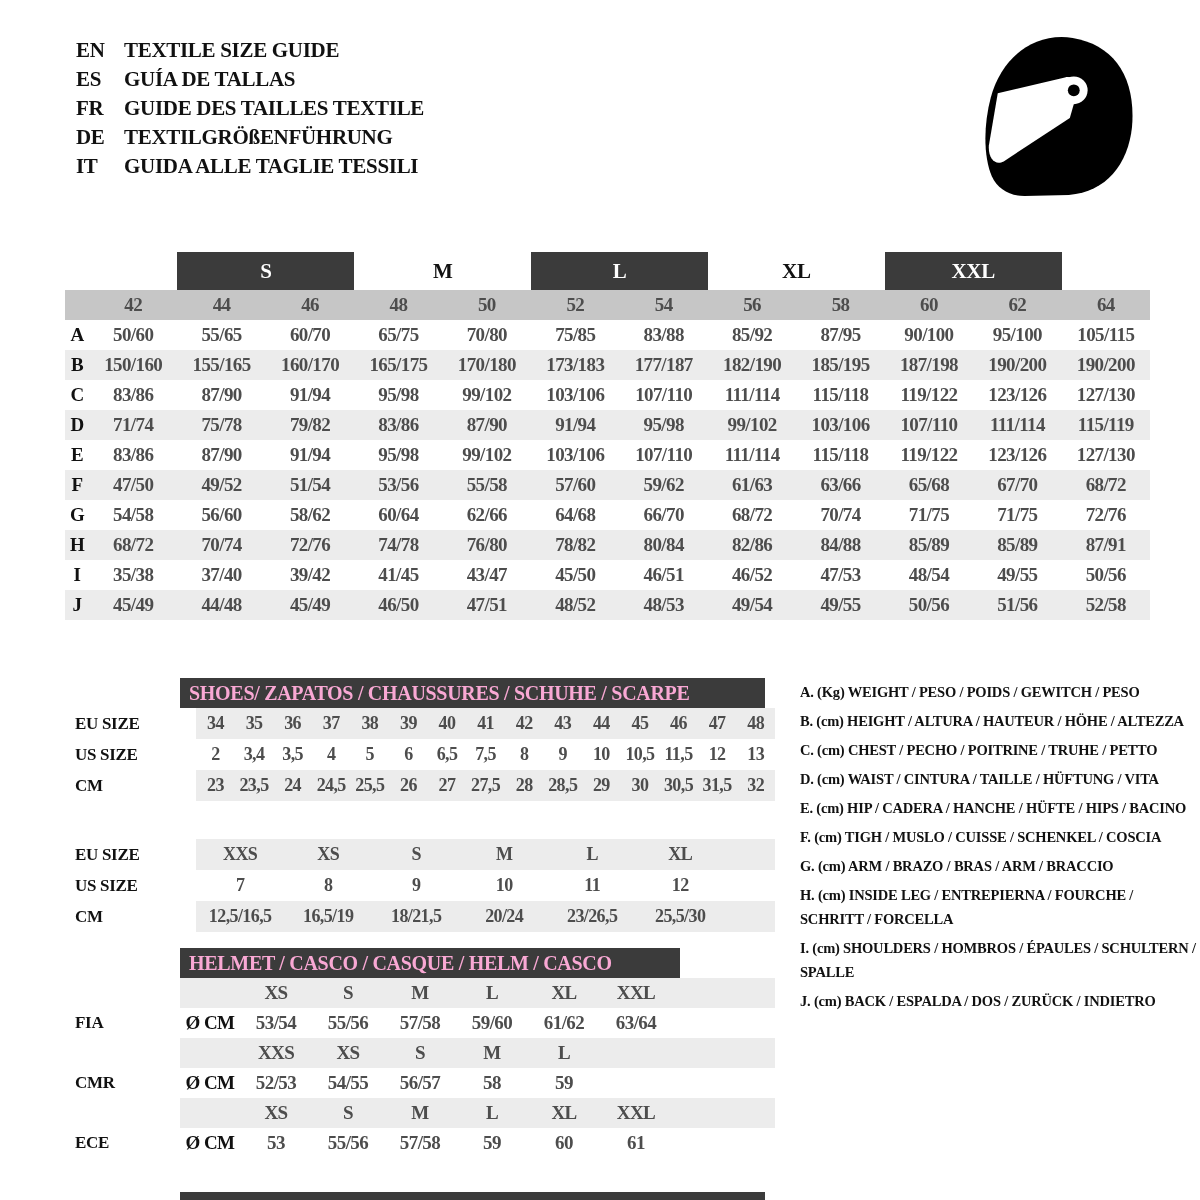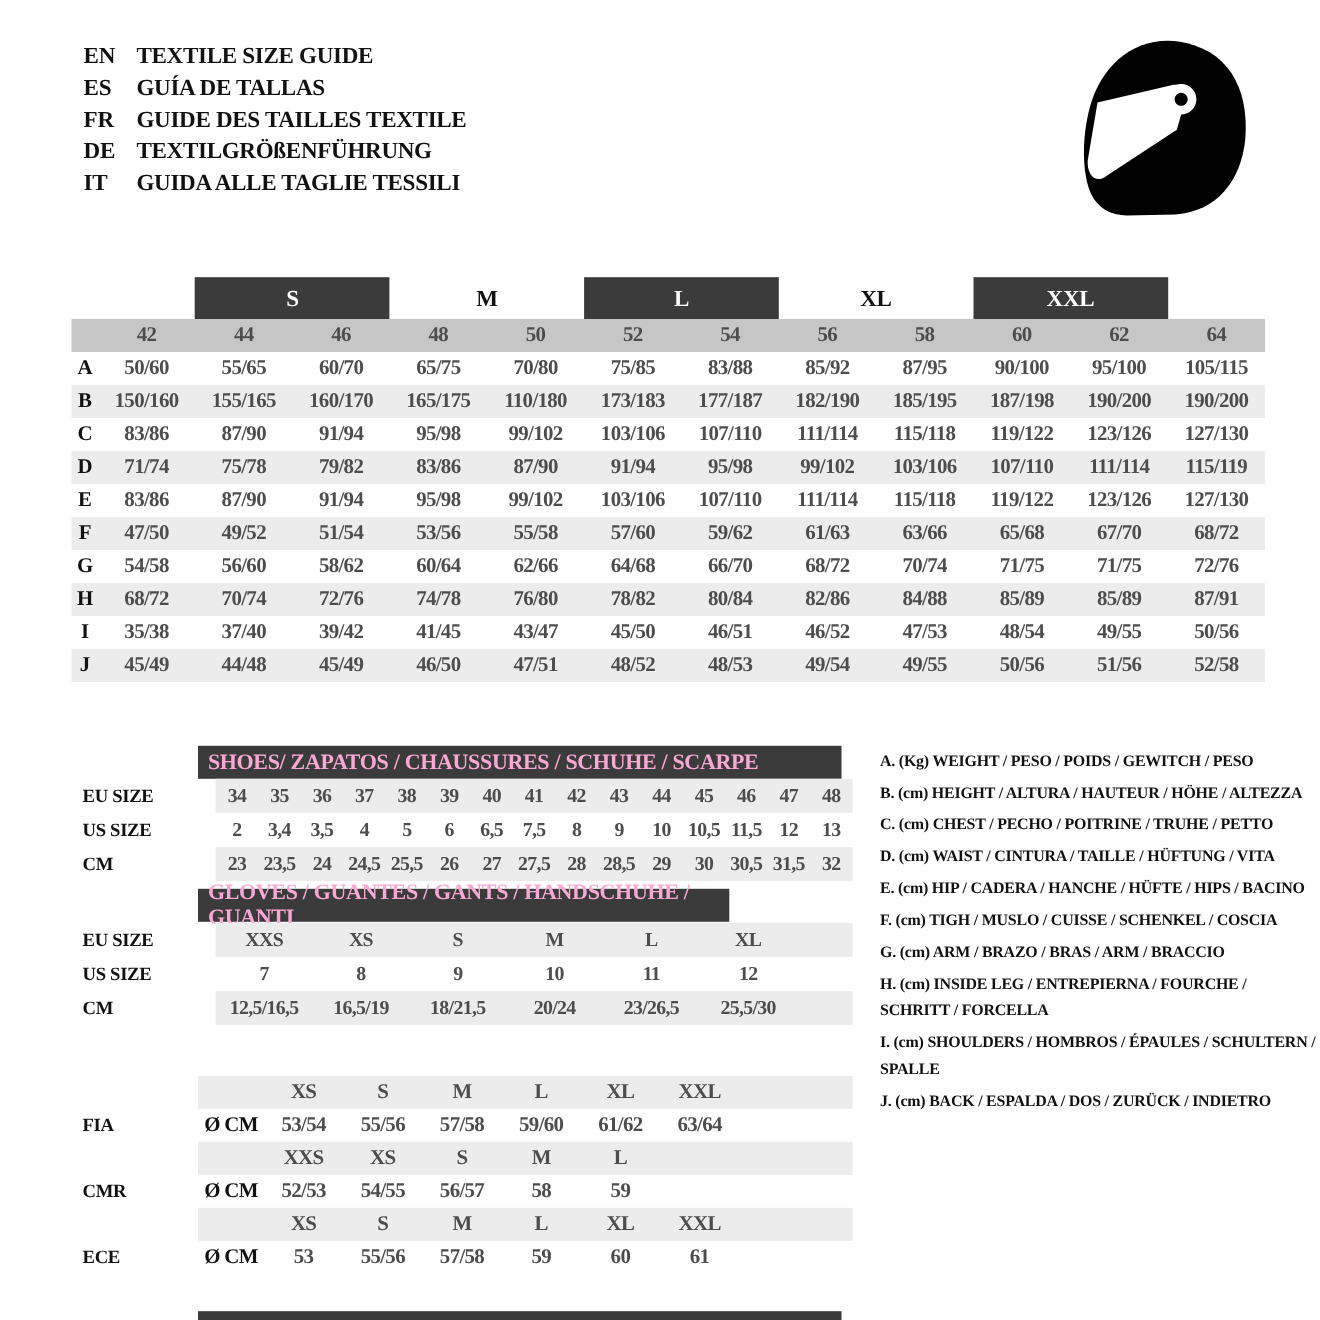--- a/index.html
+++ b/index.html
@@ -134,21 +134,21 @@
           <div class="cell val">90/100</div>
           <div class="cell val">95/100</div>
           <div class="cell val">105/115</div>
         </div>
         <div class="grid13 data-row">
           <div class="cell row-label">B</div>
           <div class="cell val">150/160</div>
           <div class="cell val">155/165</div>
           <div class="cell val">160/170</div>
           <div class="cell val">165/175</div>
-          <div class="cell val">110/180</div>
+          <div class="cell val">170/180</div>
           <div class="cell val">173/183</div>
           <div class="cell val">177/187</div>
           <div class="cell val">182/190</div>
           <div class="cell val">185/195</div>
           <div class="cell val">187/198</div>
           <div class="cell val">190/200</div>
           <div class="cell val">190/200</div>
         </div>
         <div class="grid13 data-row">
           <div class="cell row-label">C</div>
@@ -332,23 +332,20 @@
           <div class="cell val">28,5</div>
           <div class="cell val">29</div>
           <div class="cell val">30</div>
           <div class="cell val">30,5</div>
           <div class="cell val">31,5</div>
           <div class="cell val">32</div>
         </div>
       </div>
     </div>
 
-  <div class="sec-header hdr-gloves">
-    <span>GLOVES / GUANTES / GANTS / HANDSCHUHE / GUANTI</span>
-  </div>
   <div class="rows-block blk-gloves">
       <div class="srow">
         <div class="rlabel">EU SIZE</div>
         <div class="vals gvals">
           <div class="cell val">XXS</div>
           <div class="cell val">XS</div>
           <div class="cell val">S</div>
           <div class="cell val">M</div>
           <div class="cell val">L</div>
           <div class="cell val">XL</div>
@@ -371,20 +368,23 @@
           <div class="cell val">12,5/16,5</div>
           <div class="cell val">16,5/19</div>
           <div class="cell val">18/21,5</div>
           <div class="cell val">20/24</div>
           <div class="cell val">23/26,5</div>
           <div class="cell val">25,5/30</div>
         </div>
       </div>
     </div>
 
+  <div class="sec-header hdr-helmet">
+    <span>HELMET / CASCO / CASQUE / HELM / CASCO</span>
+  </div>
   <div class="rows-block blk-helmet">
       <div class="hrow striped">
         <div class="rlabel"></div>
         <div class="vals hvals">
           <div class="cell"></div>
           <div class="cell val">XS</div>
           <div class="cell val">S</div>
           <div class="cell val">M</div>
           <div class="cell val">L</div>
           <div class="cell val">XL</div>

